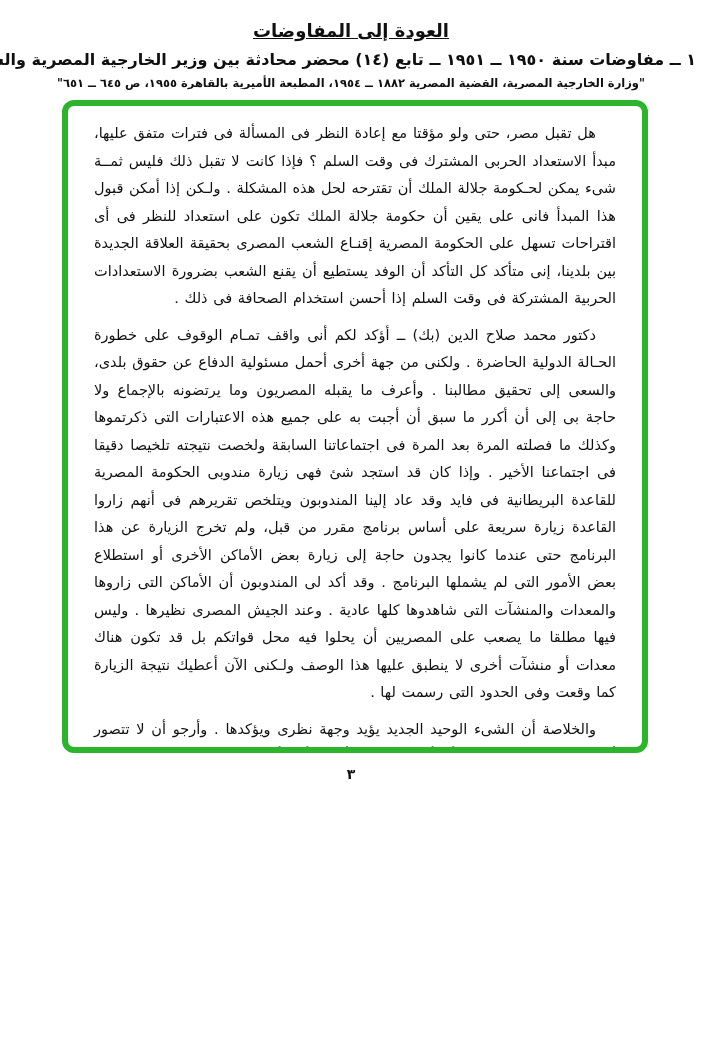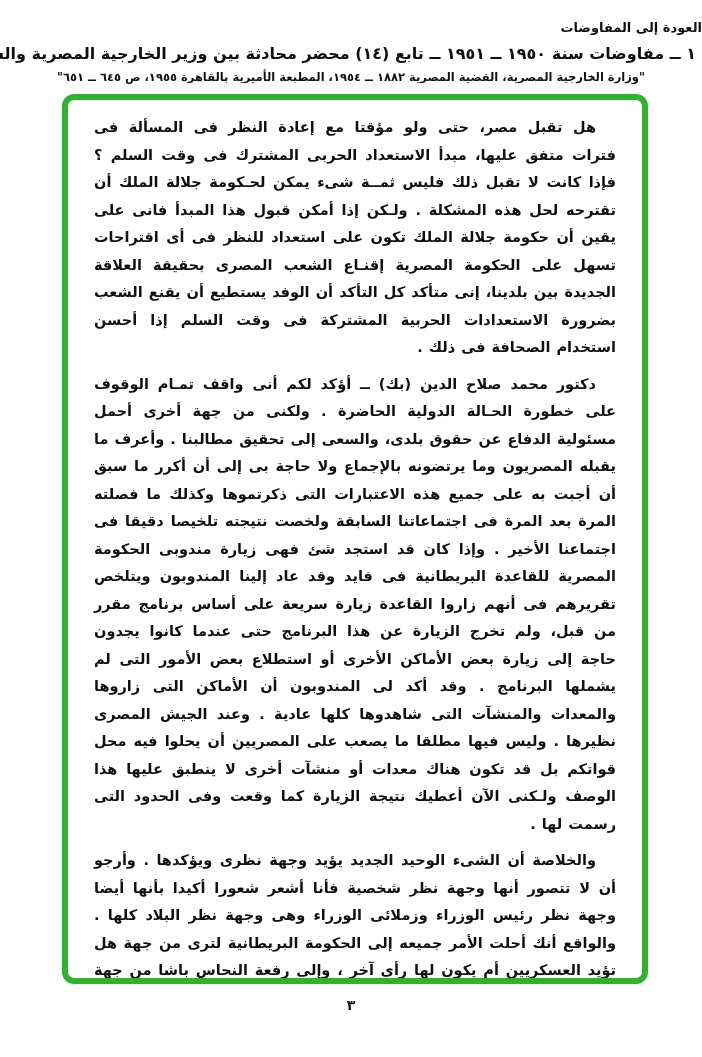--- a/index.html
+++ b/index.html
@@ -12,24 +12,26 @@
     height: 1057px;
     position: relative;
     font-family: "DejaVu Sans", sans-serif;
     color: #101010;
     overflow: hidden;
   }
   .header {
     padding-top: 20px;
   }
   .page-title {
+    text-align: center;
     direction: rtl;
     font-weight: bold;
-    font-size: 13px;
+    font-size: 18px;
     margin: 0;
+    text-decoration: underline;
   }
   .entry-heading {
     text-align: center;
     direction: rtl;
     font-weight: bold;
     font-size: 16px;
     margin: 9px 6px 0 6px;
     white-space: nowrap;
   }
   .source-citation {
@@ -37,27 +39,26 @@
     direction: rtl;
     font-weight: bold;
     font-size: 11.5px;
     margin: 7px 0 0 0;
     letter-spacing: 0.1px;
   }
   .text-frame {
     box-sizing: border-box;
     margin: 10px 0 0 62px;
     width: 586px;
-    height: 890px;
+    height: 653px;
     border: 6px solid #2cb42c;
     border-radius: 12px;
     padding: 14px 26px 10px 26px;
     overflow: hidden;
     background: #ffffff;
-    font-weight: bold;
   }
   .text-frame p {
     direction: rtl;
     text-align: justify;
     text-indent: 20px;
     font-size: 14.5px;
     line-height: 27.5px;
     margin: 0 0 9px 0;
     word-spacing: 1px;
   }

